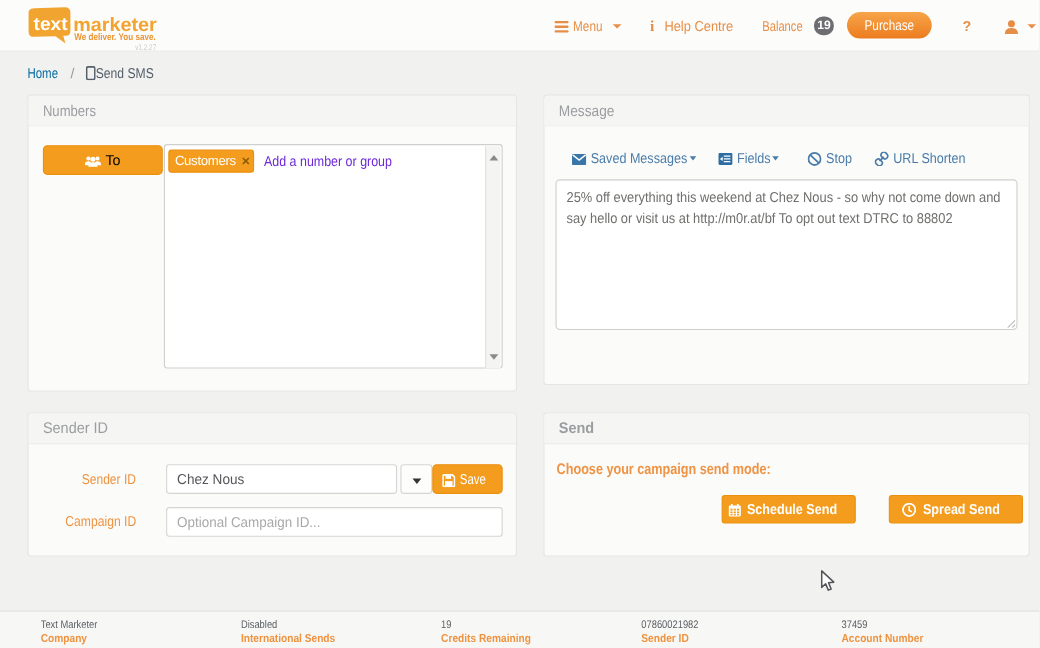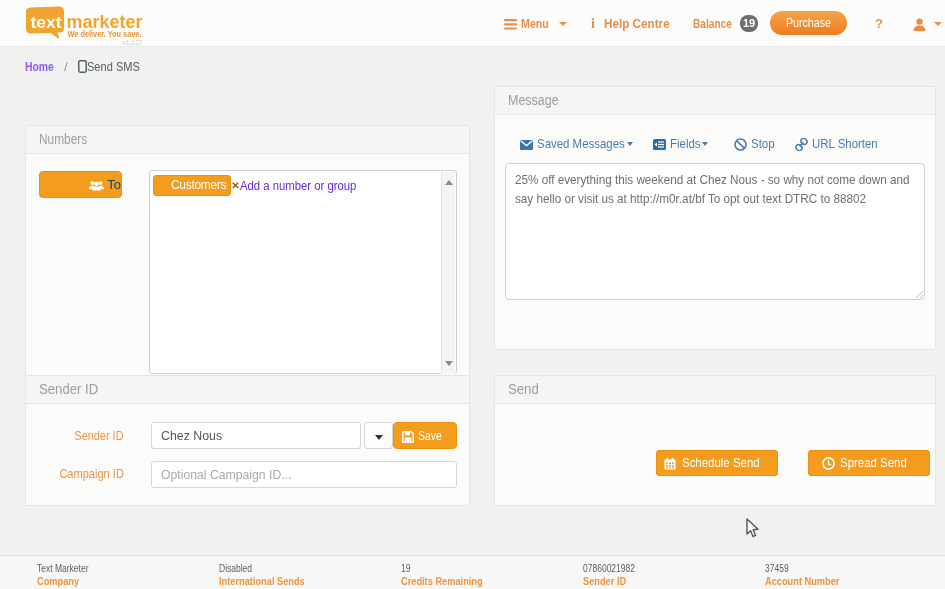--- a/index.html
+++ b/index.html
@@ -5,41 +5,41 @@
 * { margin:0; padding:0; box-sizing:border-box; }
 html,body { width:945px; height:589px; overflow:hidden; }
 body { font-family:"Liberation Sans", sans-serif; background:#f1f1f0; position:relative; }
 .abs { position:absolute; }
 .sq { display:inline-block; transform:scaleX(0.85); transform-origin:0 50%; white-space:nowrap; }
 .sqr { display:inline-block; transform:scaleX(0.85); transform-origin:100% 50%; white-space:nowrap; }
 .sqc { display:inline-block; transform:scaleX(0.85); transform-origin:50% 50%; white-space:nowrap; }
 
 
 #topbar { position:absolute; left:0; top:0; width:945px; height:47px; background:#fcfcfb; border-bottom:1px solid #e9e9e7; }
-.navitem { position:absolute; top:0; height:47px; line-height:47px; color:#e78e46; font-size:13px; white-space:nowrap;font-weight:bold; }
+.navitem { position:absolute; top:0; height:47px; line-height:47px; color:#e78e46; font-size:13px; white-space:nowrap; }
 #purchase { position:absolute; left:770px; top:11px; width:77px; height:24px; border-radius:13px;
   background:linear-gradient(#f7a449,#ec7c1f); color:#fff; font-size:13px; text-align:center; line-height:24px; }
 .caret { display:inline-block; width:0; height:0; border-left:4px solid transparent; border-right:4px solid transparent; border-top:4px solid #e78e46; vertical-align:2px; margin-left:4px; }
 #badge19 { position:absolute; left:740px; top:15px; width:18px; height:17px; background:#6e6e72; color:#fff; border-radius:8px; font-size:11px; font-weight:bold; text-align:center; line-height:17px; }
 
 
 #crumb { position:absolute; left:25px; top:59px; font-size:13px; color:#9a9a9a; }
-#crumb a { color:#8b5cf6; text-decoration:none;font-weight:bold; }
+#crumb a { color:#0369a1; text-decoration:none; }
 #crumb .cur { color:#55606a; }
 
 
 .panel { position:absolute; background:#fbfbfa; border:1px solid #e5e5e3; border-radius:3px; }
 .phead { height:28px; background:#f5f5f4; border-bottom:1px solid #e7e7e5; border-radius:3px 3px 0 0;
   color:#9b9da0; font-size:14px; line-height:27px; padding-left:13px; }
 
 
-#p-numbers { left:25px; top:86px; width:445px; height:270px;margin-top:39px; }
-#btn-to { position:absolute; left:13px; top:45px; width:83px; height:27px; background:#f39c1d; border:1px solid #eb8f0e; border-radius:4px; color:#0c4a6e; font-size:13px; text-align:right; line-height:25px; }
+#p-numbers { left:25px; top:86px; width:445px; height:270px; }
+#btn-to { position:absolute; left:13px; top:45px; width:109px; height:27px; background:#f39c1d; border:1px solid #eb8f0e; border-radius:4px; color:#000000; font-size:13px; text-align:center; line-height:25px; }
 #numsel { position:absolute; left:123px; top:44px; width:308px; height:204px; background:#fff; border:1px solid #cfcfcd; border-radius:3px; }
-#tag-cust { position:absolute; left:3px; top:4px; width:78px; height:21px; background:#f39c1d; border:1px solid #eb8f0e; border-radius:3px; color:#fff; font-size:12px; line-height:19px; padding:0 17px; letter-spacing:-0.3px; }
+#tag-cust { position:absolute; left:3px; top:4px; width:78px; height:21px; background:#f39c1d; border:1px solid #eb8f0e; border-radius:3px; color:#fff; font-size:12px; line-height:19px; padding:0 5px; letter-spacing:-0.3px; }
 #tag-cust .x { color:#8a5c05; font-size:10px; font-weight:bold; margin-left:5px; letter-spacing:0; }
 #numsel .ph { position:absolute; left:90px; top:7px; color:#6d28d9; font-size:13px; }
 .sbar { position:absolute; right:1px; top:1px; width:14px; height:202px; background:#f4f4f3; border-left:1px solid #e2e2e0; }
 .sbar .up, .sbar .dn { position:absolute; left:3px; width:0; height:0; border-left:4px solid transparent; border-right:4px solid transparent; }
 .sbar .up { top:8px; border-bottom:5px solid #8a8a8a; }
 .sbar .dn { bottom:8px; border-top:5px solid #8a8a8a; }
 
 
 #p-message { left:494px; top:86px; width:442px; height:264px; }
 .mtool { position:absolute; top:49px; color:#4a7ca9; font-size:13px; white-space:nowrap; }
@@ -50,21 +50,21 @@
 
 #p-sender { left:25px; top:375px; width:445px; height:131px; }
 .olabel { position:absolute; color:#ee9340; font-size:13px; text-align:right; width:98px; left:0; }
 .inp { position:absolute; background:#fff; border:1px solid #d5d5d3; border-radius:3px; font-size:13px; color:#55565a; padding:0 9px; line-height:25px; }
 .inp .ph2 { color:#a9a9a9;text-decoration:underline; }
 #dd-btn { position:absolute; left:338px; top:46px; width:29px; height:27px; background:#fdfdfc; border:1px solid #d5d5d3; border-radius:3px; }
 #dd-btn i { position:absolute; left:10px; top:12px; width:0; height:0; border-left:4px solid transparent; border-right:4px solid transparent; border-top:5px solid #333; }
 #btn-save { position:absolute; left:367px; top:46px; width:64px; height:27px; background:#f39c1d; border:1px solid #eb8f0e; border-radius:4px; color:#fff; font-size:13px; text-align:center; line-height:25px; }
 
 
-#p-send { left:494px; top:375px; width:442px; height:131px; }
+#p-send { left:494px; top:375px; width:442px; height:131px;font-weight:bold; }
 #sendmode { position:absolute; left:11px; top:42px; color:#ef9345; font-size:14px; }
 .sbtn { position:absolute; top:74px; height:26px; background:#f39c1d; border:1px solid #eb8f0e; border-radius:3px; color:#fff; font-size:13px; text-align:center; line-height:24px; }
 
 
 #footer { position:absolute; left:0; top:555px; width:945px; height:34px; background:#f7f7f6; border-top:1px solid #dddddb; }
 .fcol { position:absolute; top:7px; }
 .fcol .l1 { font-size:10px; color:#5a5e62; }
 .fcol .l2 { font-size:10.5px; color:#ee9340; font-weight:bold; margin-top:1px; }
 
 svg { vertical-align:middle; }
@@ -205,20 +205,21 @@
         <rect x="2.6" y="6.4" width="6.8" height="4.8" fill="#fff"></rect>
       </svg>
     <span class="sq" style="transform:scaleX(.8);margin-left:1px">Save</span>
   </div>
   <div class="olabel" style="top:90px"><span class="sqr" style="transform:scaleX(.85)">Campaign ID</span></div>
   <div class="inp" style="left:125px;top:85px;width:306px;height:27px"><span class="ph2"><span class="sq" style="transform:scaleX(.94)">Optional Campaign ID...</span></span></div>
 </div>
 
 <div class="panel" id="p-send">
   <div class="phead"><span class="sq" style="transform:scaleX(.94)">Send</span></div>
+  <div id="sendmode"><span class="sq" style="transform:scaleX(.82)">Choose your campaign send mode:</span></div>
   <div class="sbtn" style="left:161px;width:122px">
     <svg width="12" height="12" viewBox="0 0 12 12">
         <rect x="0.5" y="1.5" width="11" height="10" rx="1" fill="#fff"></rect>
         <rect x="2.5" y="0" width="1.6" height="3" fill="#fff"></rect>
         <rect x="7.9" y="0" width="1.6" height="3" fill="#fff"></rect>
         <g fill="#f39c1d">
           <rect x="2" y="4.5" width="2" height="1.6"></rect>
           <rect x="5" y="4.5" width="2" height="1.6"></rect>
           <rect x="8" y="4.5" width="2" height="1.6"></rect>
           <rect x="2" y="7" width="2" height="1.6"></rect>

